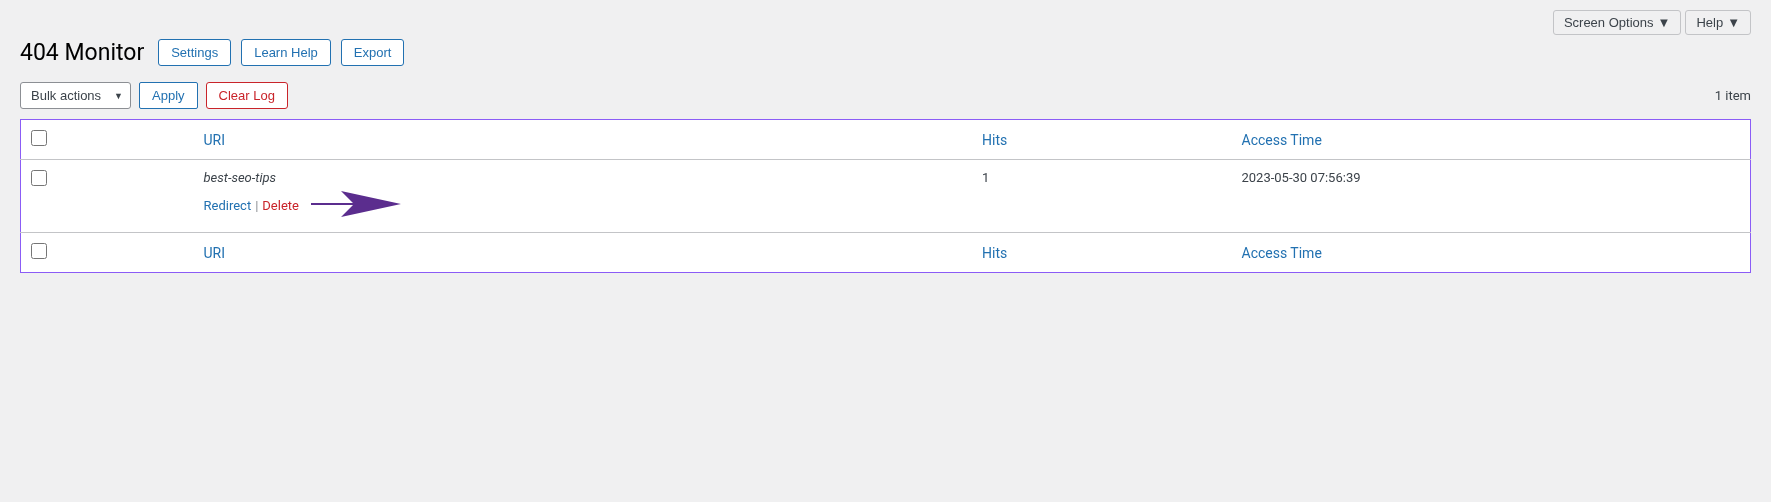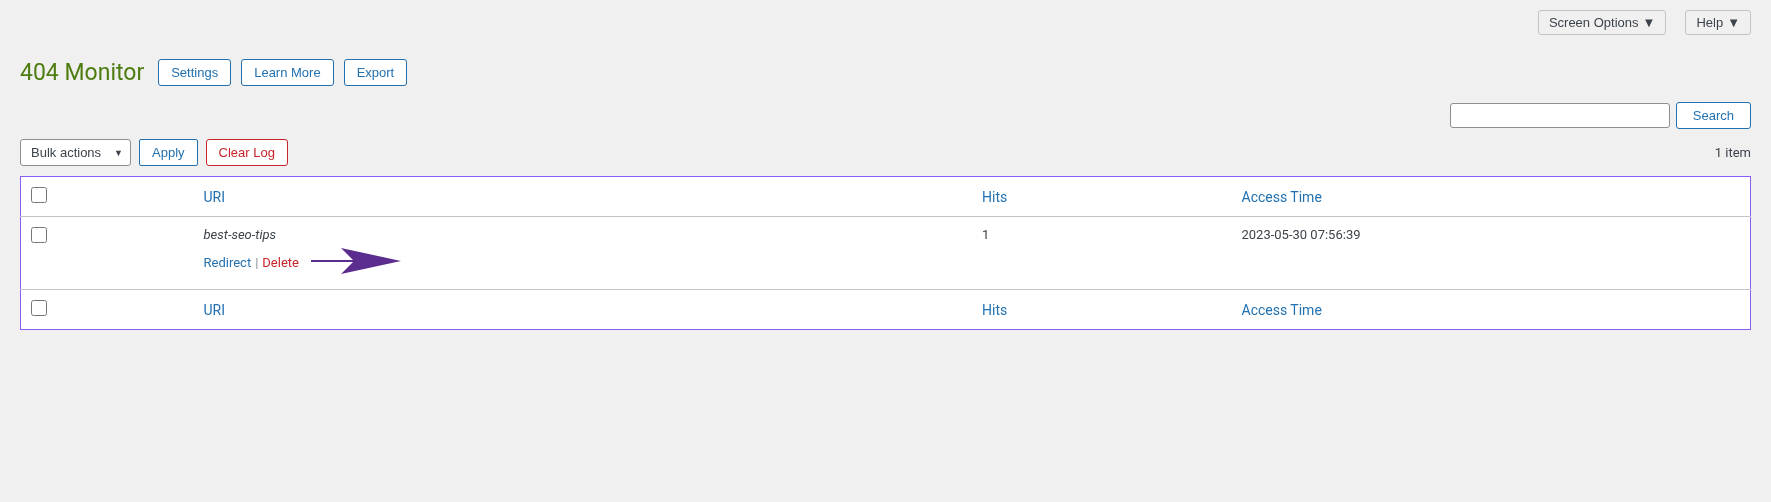--- a/index.html
+++ b/index.html
@@ -11,22 +11,22 @@
     }
     .page-wrapper {
       padding: 10px 20px 20px 20px;
       max-width: 1771px;
     }
     
     .top-bar {
       display: flex;
       justify-content: flex-end;
       align-items: center;
-      gap: 19px;
-      margin-bottom: 24px;
+      gap: 4px;
+      margin-bottom: 4px;
     }
     .top-bar-btn {
       background: #f0f0f1;
       border: 1px solid #c3c4c7;
       border-radius: 3px;
       padding: 4px 10px;
       font-size: 13px;
       color: #3c434a;
       cursor: pointer;
       display: flex;
@@ -36,21 +36,21 @@
     
     .header-row {
       display: flex;
       align-items: center;
       gap: 10px;
       margin-bottom: 16px;
     }
     .page-title {
       font-size: 23px;
       font-weight: 400;
-      color: #4d7c0f;
+      color: #000000;
       margin-right: 4px;
     }
     .header-btn {
       background: #fff;
       border: 1px solid #2271b1;
       border-radius: 3px;
       padding: 5px 12px;
       font-size: 13px;
       color: #2271b1;
       cursor: pointer;
@@ -243,28 +243,24 @@
     </button>
     <button class="top-bar-btn">
       <span>Help</span>
       <span>▼</span>
     </button>
   </div>
 
   <div class="header-row">
     <h1 class="page-title">404 Monitor</h1>
     <button class="header-btn">Settings</button>
-    <button class="header-btn">Learn More</button>
+    <button class="header-btn">Learn Help</button>
     <button class="header-btn">Export</button>
   </div>
 
-  <div class="search-row">
-    <input class="search-input" type="text" style="">
-    <button class="search-btn">Search</button>
-  </div>
 
   <div class="actions-row">
     <div class="actions-left">
       <div class="bulk-select-wrapper">
         <select class="bulk-actions-select">
           <option>Bulk actions</option>
         </select>
       </div>
       <button class="apply-btn">Apply</button>
       <button class="clear-log-btn">Clear Log</button>

